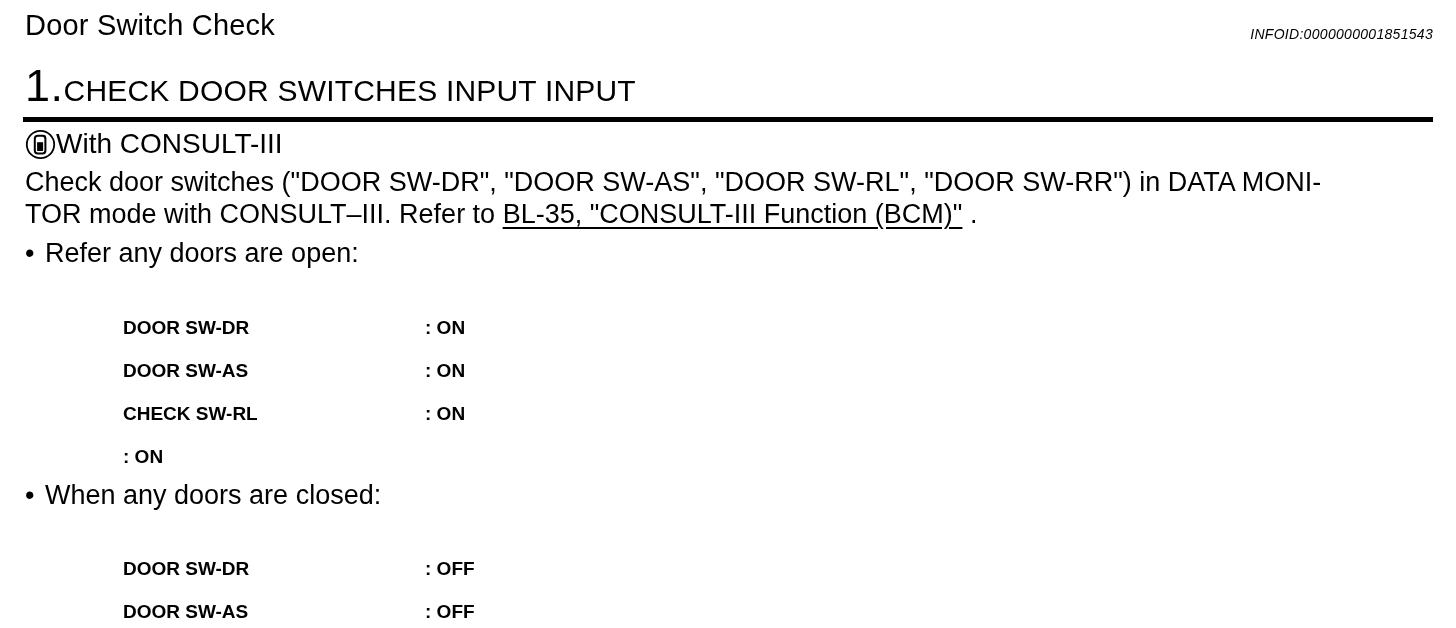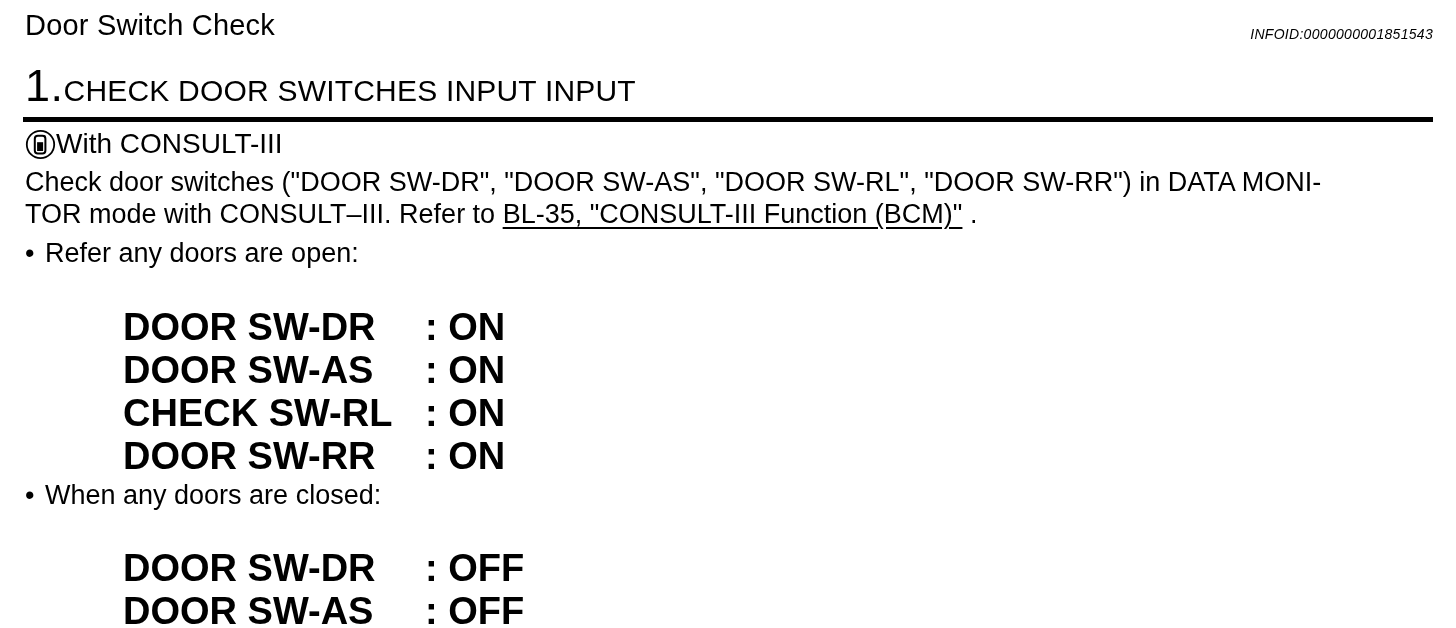--- a/index.html
+++ b/index.html
@@ -95,21 +95,21 @@
   .bullet-line.second { margin-top: 3px; }
   .bullet-glyph {
     width: 20px;
     flex: 0 0 20px;
     font-size: 27px;
   }
   .rows {
     margin-left: 98px;
     margin-top: 38px;
     font-weight: bold;
-    font-size: 38px;
+    font-size: 19px;
   }
   .rows.first { margin-top: 39px; }
   .data-row {
     display: flex;
     height: 43px;
     align-items: center;
     white-space: nowrap;
   }
   .row-label {
     width: 302px;
@@ -161,21 +161,20 @@
     </div>
     <div class="data-row">
       <span class="row-label">DOOR SW-AS</span>
       <span>: ON</span>
     </div>
     <div class="data-row">
       <span class="row-label">CHECK SW-RL</span>
       <span>: ON</span>
     </div>
     <div class="data-row">
-      <span class="row-label">DOOR SW-RR</span>
       <span>: ON</span>
     </div>
   </div>
 
   <div class="bullet-line second">
     <span class="bullet-glyph">•</span>
     <span>When any doors are closed:</span>
   </div>
 
   <div class="rows">

